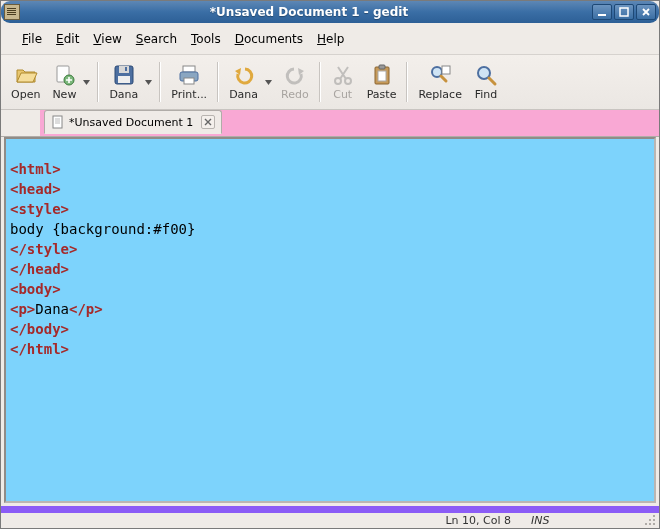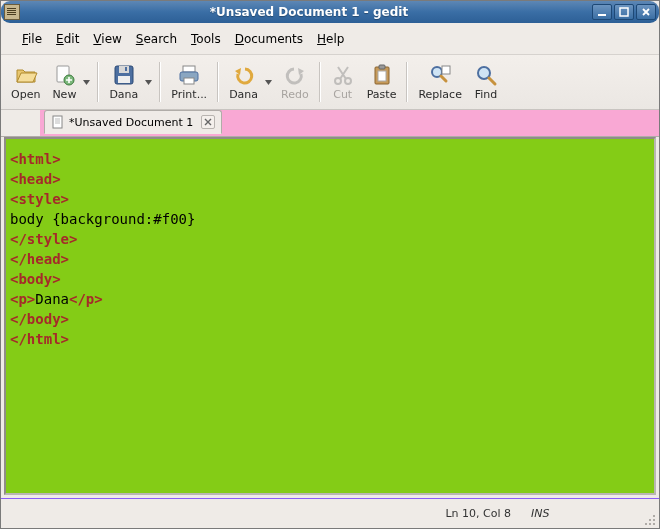--- a/index.html
+++ b/index.html
@@ -32,26 +32,26 @@
   .tb-sep { width: 2px; height: 40px; border-left: 1px solid #c8c4c0; border-right: 1px solid #fff; margin: 0 4px; }
   
   
   .tabbar { height: 26px; background: #f9a8d4; display: flex; align-items: flex-start; padding: 0 4px; border-bottom: 0; margin-left: 39px; }
   .tab { height: 24px; background: #efebe7; border: 1px solid #b0aca8; border-bottom: 1px solid #efebe7; border-radius: 3px 3px 0 0; display: flex; align-items: center; padding: 0 6px; gap: 4px; font-size: 11px; margin-bottom: -1px; }
   .tab .doc-ico { width: 14px; height: 14px; }
   .tab .close { width: 14px; height: 14px; border: 1px solid #b8b4b0; border-radius: 2px; display: flex; align-items: center; justify-content: center; font-size: 10px; color: #555; margin-left: 4px; background: #f4f0ec; }
   
   
   .editor-wrap { flex: 1; background: #efebe7; padding: 0 3px 3px 3px; border-top: 1px solid #b0aca8; display: flex; }
-  .editor-border { flex: 1; border: 2px solid #bab6b2; border-top-color: #908c88; border-left-color: #908c88; background: #84cc16; padding: 10px 4px; overflow: hidden; }
+  .editor-border { flex: 1; border: 2px solid #bab6b2; border-top-color: #908c88; border-left-color: #908c88; background: #7dd3fc; padding: 20px 4px; overflow: hidden; }
   .editor-content { font-family: "DejaVu Sans Mono", "Liberation Mono", monospace; font-size: 14px; line-height: 20px; white-space: pre; color: #000; }
   .tag { color: #a52a2a; font-weight: bold; }
   
   
-  .statusbar { height: 30px; background: #efebe7; border-top: 1px solid #8b5cf6; display: flex; align-items: center; font-size: 11px; color: #333; }
+  .statusbar { height: 22px; background: #efebe7; border-top: 7px solid #8b5cf6; display: flex; align-items: center; font-size: 11px; color: #333; }
   .statusbar .cell { padding: 0 10px; }
   .statusbar .spacer { flex: 1; }
   .statusbar .grip { width: 16px; height: 16px; margin-right: 2px; align-self: flex-end; margin-bottom: 1px; }
 </style>
 </head>
 <body>
 
 <div class="window">
 
   <div class="titlebar">

